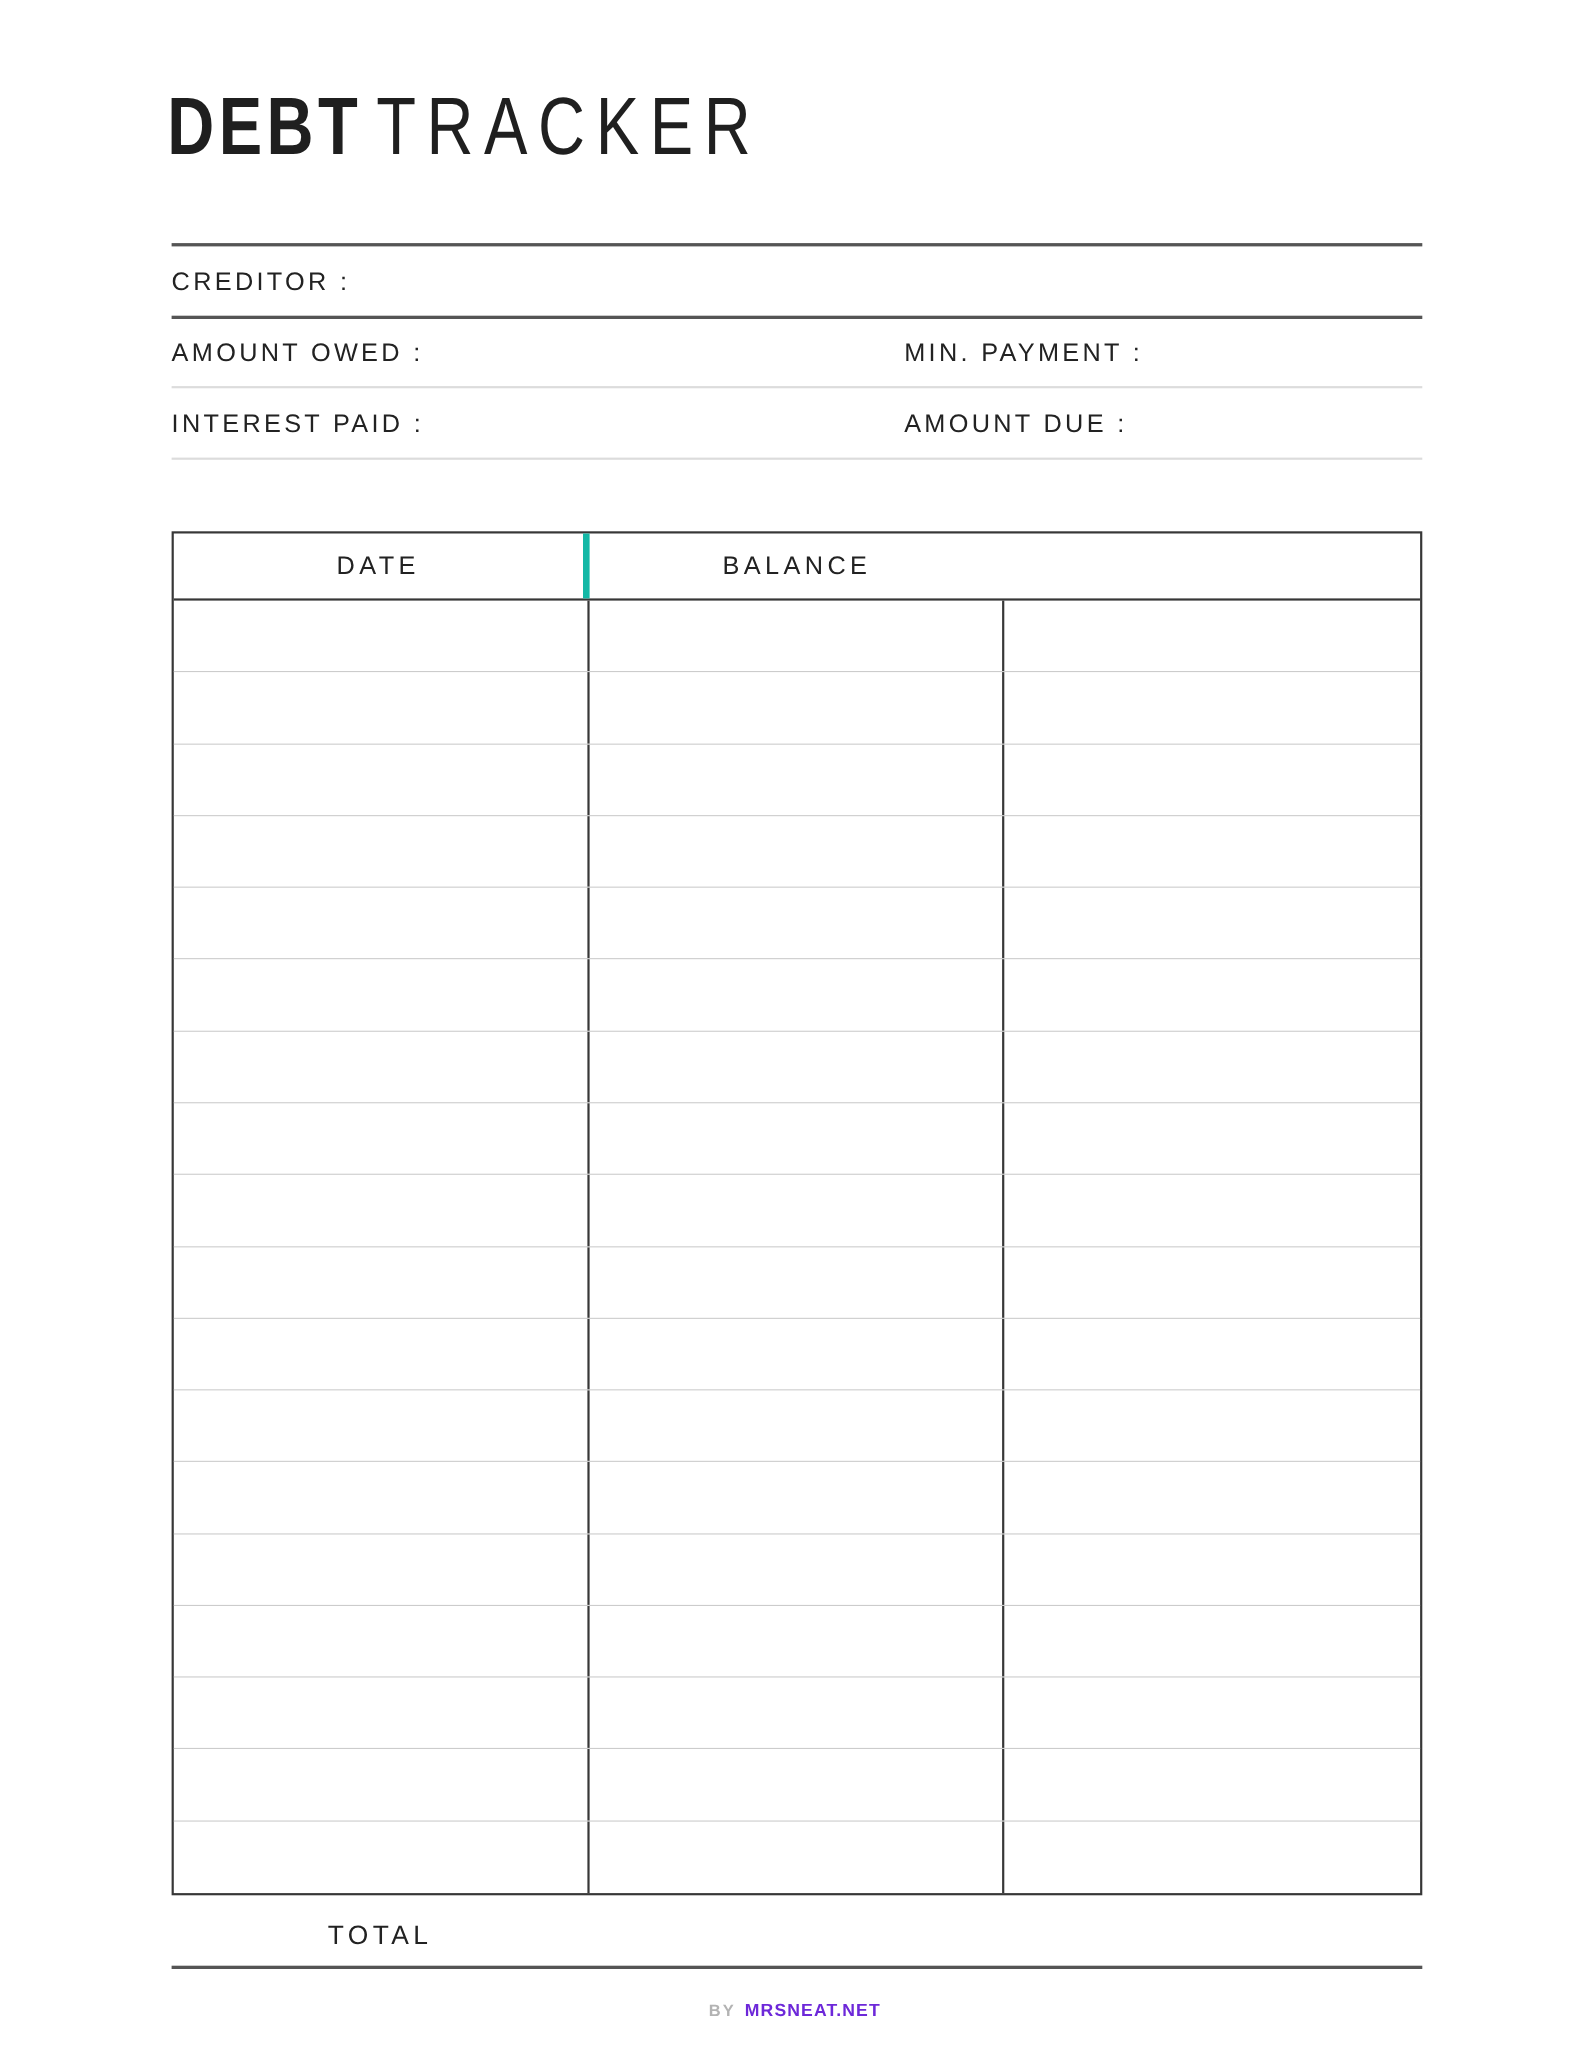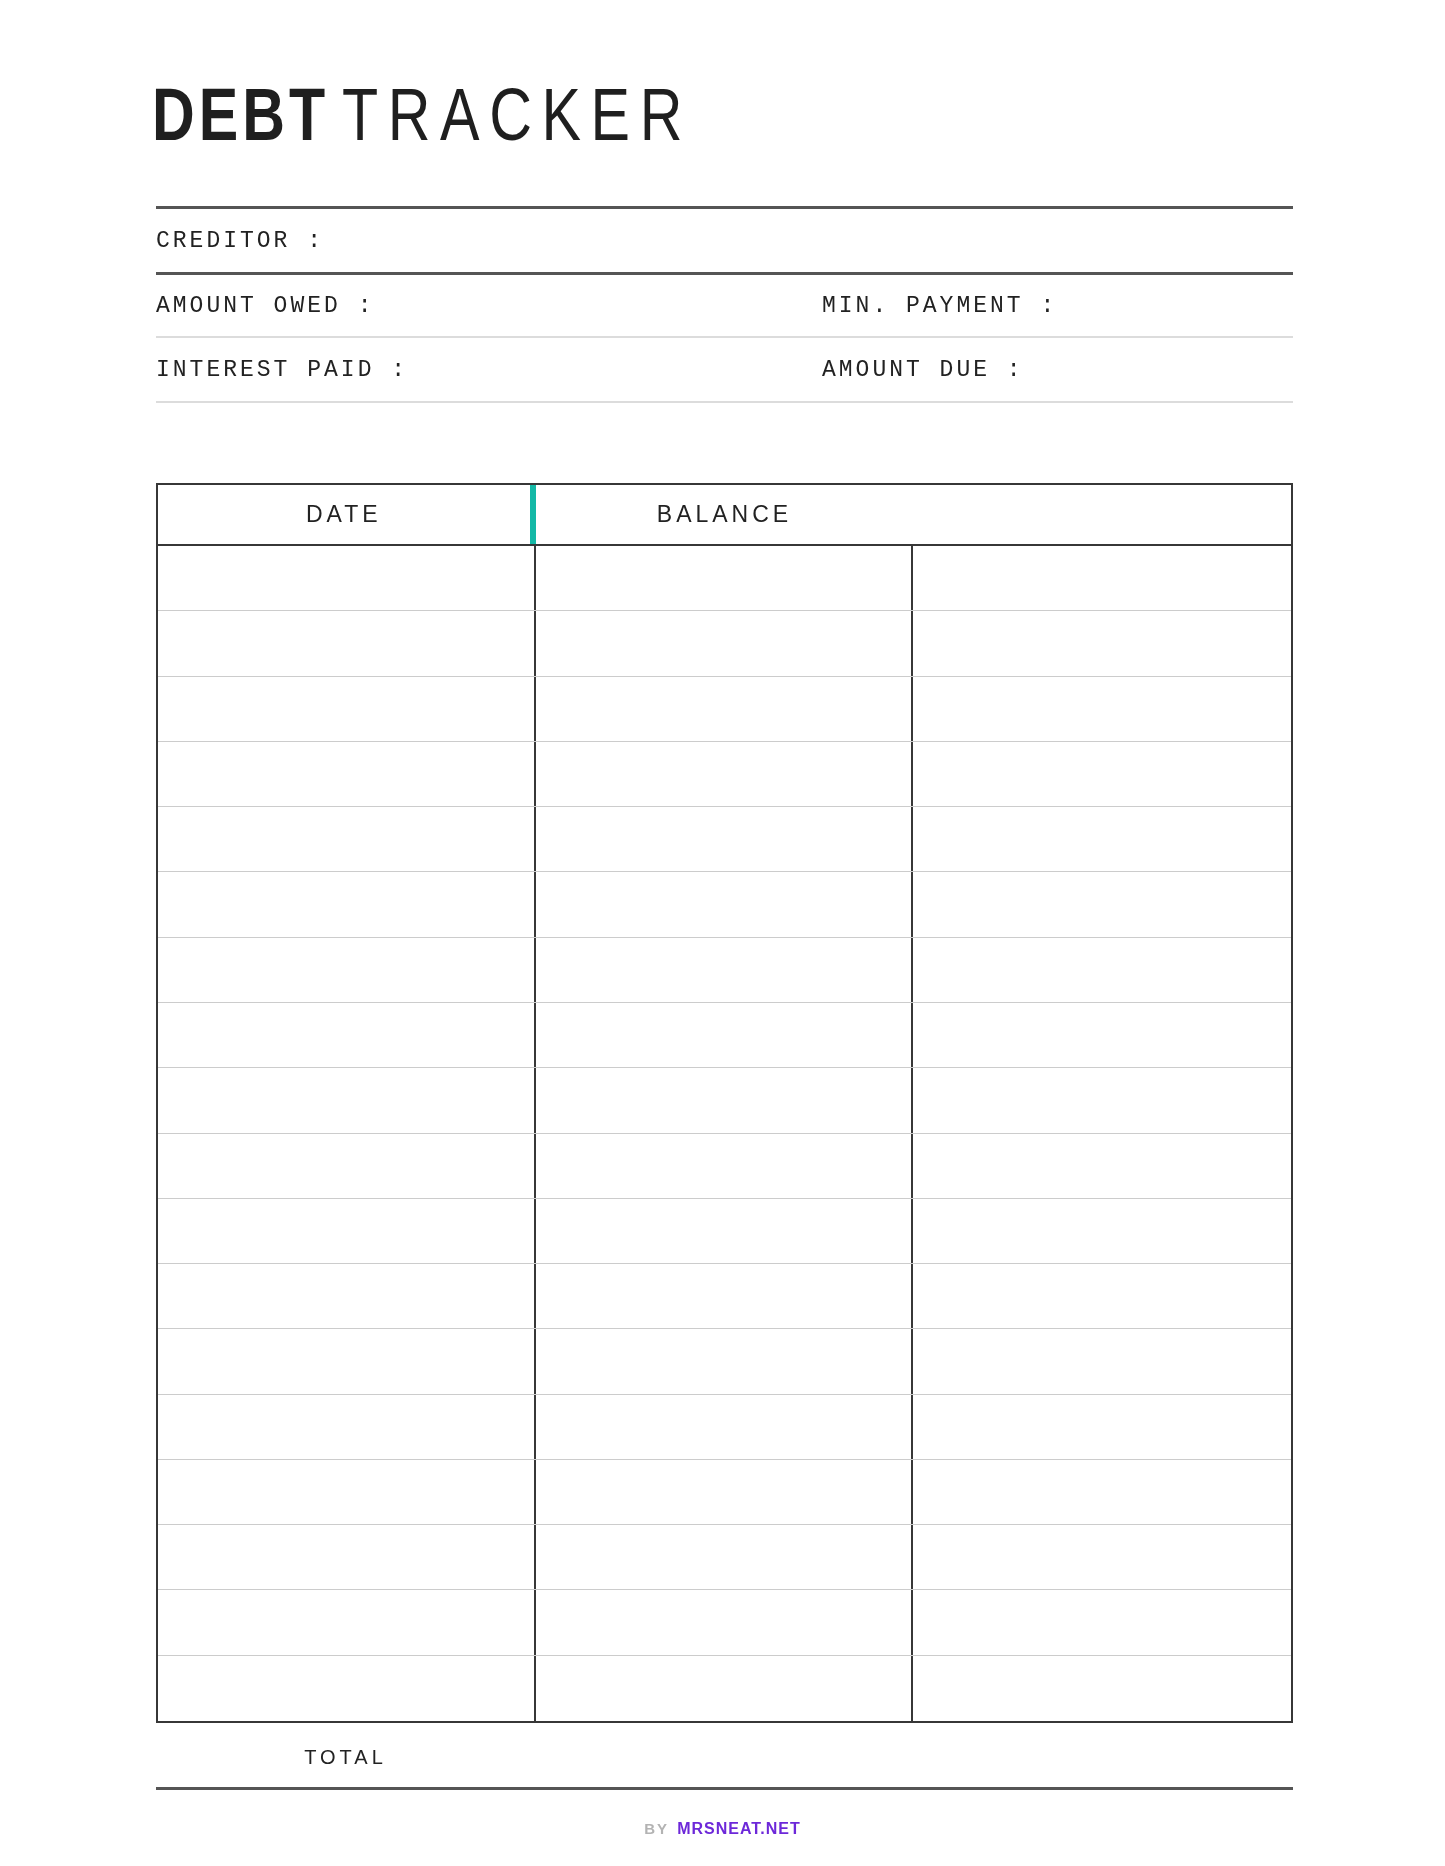--- a/index.html
+++ b/index.html
@@ -38,23 +38,22 @@
     font-size: 74px;
     font-weight: 300;
     letter-spacing: 12px;
     margin-left: 16px;
   }
 
   
   .fields {
     position: absolute;
     left: 156px;
-    top: 206px;
+    top: 221px;
     width: 1137px;
-    font-family: Liberation Mono, monospace;
   }
   .frow {
     position: relative;
     width: 100%;
   }
   .frow-1 { height: 66px; border-top: 3px solid #555555; }
   .frow-2 { height: 64px; border-top: 3px solid #555555; }
   .frow-3 { height: 67px; border-top: 2px solid #dcdcdc; border-bottom: 2px solid #dcdcdc; }
   .flabel {
     position: absolute;
@@ -115,21 +114,21 @@
   .td { border-right: 2px solid #373737; }
   .td:last-child { border-right: none; }
 
   
   .total-label {
     position: absolute;
     left: 156px;
     top: 1746px;
     width: 379px;
     text-align: center;
-    font-size: 20px;
+    font-size: 24px;
     letter-spacing: 4px;
     color: #222222;
   }
   .bottom-rule {
     position: absolute;
     left: 156px;
     top: 1787px;
     width: 1137px;
     height: 3px;
     background: #555555;

